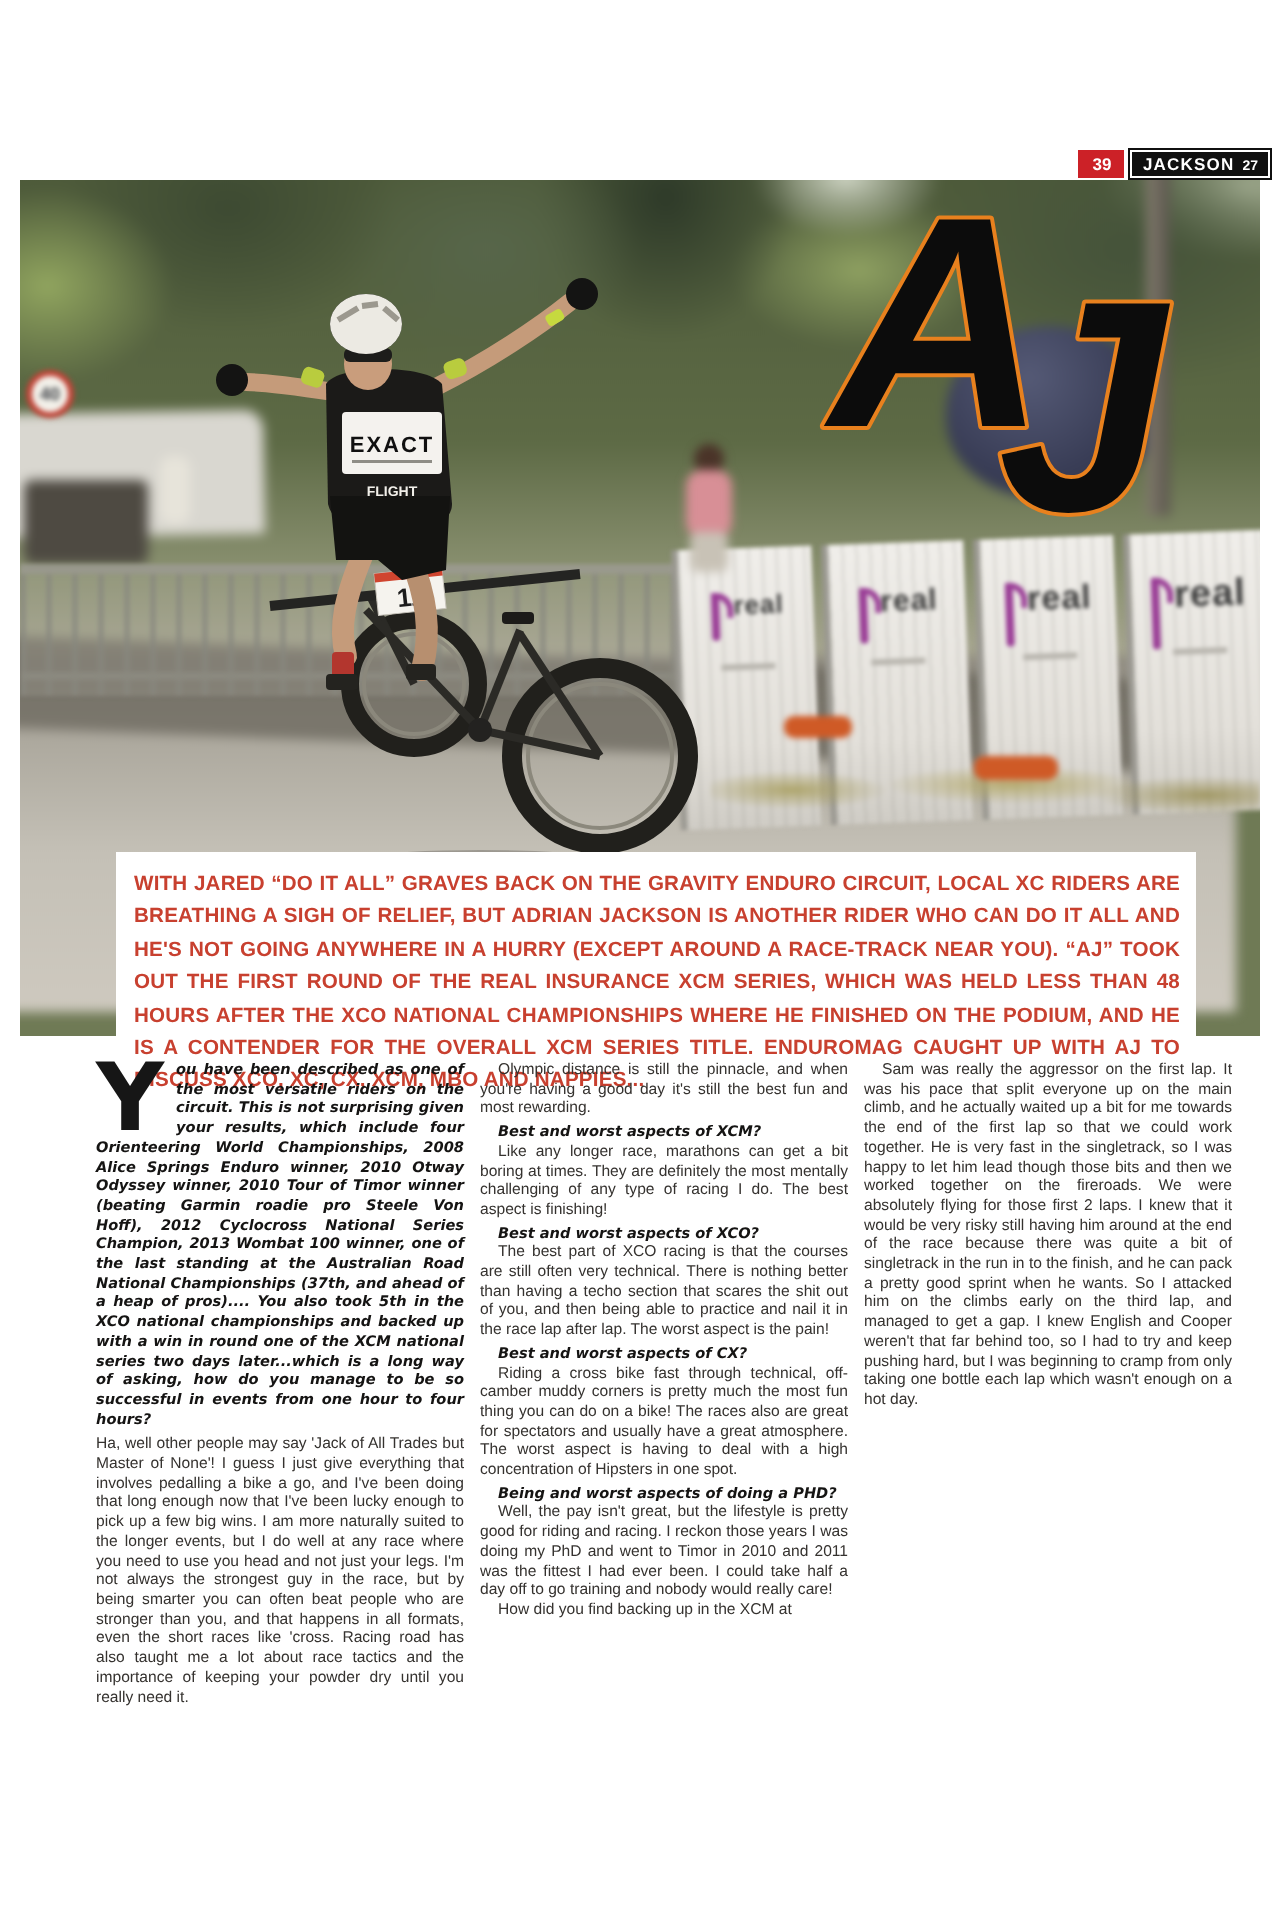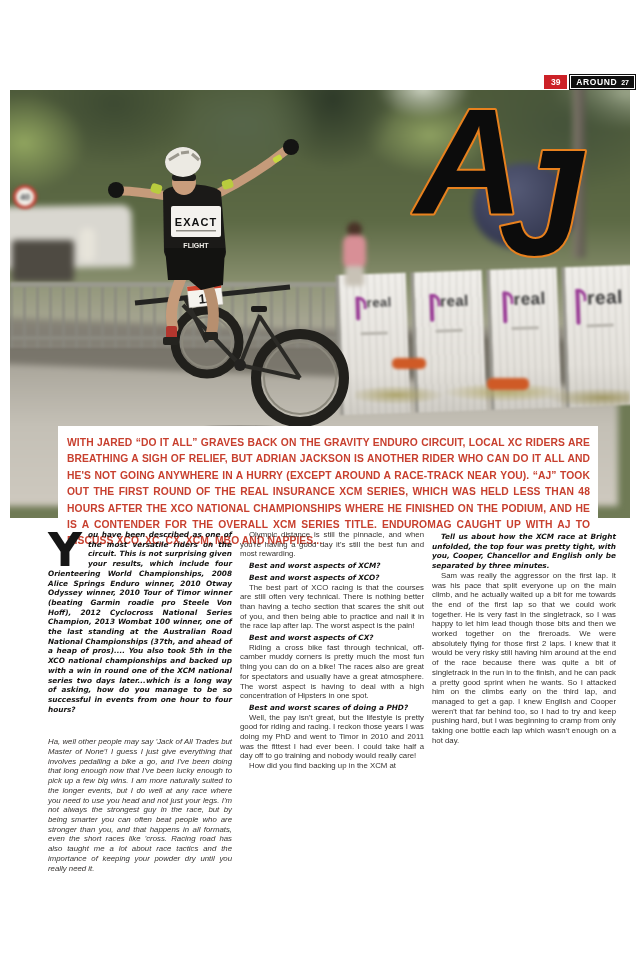--- a/index.html
+++ b/index.html
@@ -100,33 +100,33 @@
       text-align:justify;letter-spacing:.1px;}
 
   
   .columns{position:absolute;left:48px;top:530px;width:568px;display:flex;gap:8px;}
   .col{width:184px;}
   .para{margin:0;font-size:7.8px;line-height:9.7px;text-align:justify;color:#35322f;}
   .question,.lead{font-family:"DejaVu Sans",sans-serif;font-weight:bold;font-style:italic;
       color:#151413;font-size:7.3px;}
   .question{margin-top:2px;}
   .indent{text-indent:9px;}
-  .gap{margin-top:23px;font-style:italic;}
+  .gap{margin-top:3px;}
   .dropcap{float:left;font-family:"DejaVu Sans",sans-serif;font-weight:bold;font-style:normal;
       font-size:47px;line-height:36px;padding:2px 6px 0 0;color:#161616;}
 </style>
 </head>
 <body>
 
 <div class="page">
 
   <div class="badges">
     <div class="page-badge">39</div>
     <div class="mag-badge">
-      <span>AROUND</span>
+      <span>JACKSON</span>
       <span class="issue">27</span>
     </div>
   </div>
 
   <div class="photo">
     <div class="bg-blur">
       <div class="trees"></div>
       <div class="marquee"></div>
       <div class="marquee-opening"></div>
       <div class="spectator-white"></div>
@@ -248,26 +248,26 @@
   </div>
 
   <div class="columns">
     <div class="col">
         <p class="para lead"><span class="dropcap">Y</span>ou have been described as one of the most versatile riders on the circuit. This is not surprising given your results, which include four Orienteering World Championships, 2008 Alice Springs Enduro winner, 2010 Otway Odyssey winner, 2010 Tour of Timor winner (beating Garmin roadie pro Steele Von Hoff), 2012 Cyclocross National Series Champion, 2013 Wombat 100 winner, one of the last standing at the Australian Road National Championships (37th, and ahead of a heap of pros).... You also took 5th in the XCO national championships and backed up with a win in round one of the XCM national series two days later...which is a long way of asking, how do you manage to be so successful in events from one hour to four hours?</p>
         <p class="para answer gap">Ha, well other people may say 'Jack of All Trades but Master of None'! I guess I just give everything that involves pedalling a bike a go, and I've been doing that long enough now that I've been lucky enough to pick up a few big wins. I am more naturally suited to the longer events, but I do well at any race where you need to use you head and not just your legs. I'm not always the strongest guy in the race, but by being smarter you can often beat people who are stronger than you, and that happens in all formats, even the short races like 'cross. Racing road has also taught me a lot about race tactics and the importance of keeping your powder dry until you really need it.</p>
       </div>
     <div class="col">
         <p class="para answer indent">Olympic distance is still the pinnacle, and when you're having a good day it's still the best fun and most rewarding.</p>
         <p class="para question indent">Best and worst aspects of XCM?</p>
+        <p class="para answer indent">Like any longer race, marathons can get a bit boring at times. They are definitely the most mentally challenging of any type of racing I do. The best aspect is finishing!</p>
         <p class="para question indent">Best and worst aspects of XCO?</p>
         <p class="para answer indent">The best part of XCO racing is that the courses are still often very technical. There is nothing better than having a techo section that scares the shit out of you, and then being able to practice and nail it in the race lap after lap. The worst aspect is the pain!</p>
         <p class="para question indent">Best and worst aspects of CX?</p>
         <p class="para answer indent">Riding a cross bike fast through technical, off-camber muddy corners is pretty much the most fun thing you can do on a bike! The races also are great for spectators and usually have a great atmosphere. The worst aspect is having to deal with a high concentration of Hipsters in one spot.</p>
-        <p class="para question indent">Best and worst scares of doing a PHD?</p>
+        <p class="para question indent">Being and worst aspects of doing a PHD?</p>
         <p class="para answer indent">Well, the pay isn't great, but the lifestyle is pretty good for riding and racing. I reckon those years I was doing my PhD and went to Timor in 2010 and 2011 was the fittest I had ever been. I could take half a day off to go training and nobody would really care!</p>
         <p class="para answer indent">How did you find backing up in the XCM at</p>
       </div>
     <div class="col">
-        <p class="para question indent">Tell us about how the XCM race at Bright unfolded, the top four was pretty tight, with you, Cooper, Chancellor and English only be separated by three minutes.</p>
         <p class="para answer indent">Sam was really the aggressor on the first lap. It was his pace that split everyone up on the main climb, and he actually waited up a bit for me towards the end of the first lap so that we could work together. He is very fast in the singletrack, so I was happy to let him lead though those bits and then we worked together on the fireroads. We were absolutely flying for those first 2 laps. I knew that it would be very risky still having him around at the end of the race because there was quite a bit of singletrack in the run in to the finish, and he can pack a pretty good sprint when he wants. So I attacked him on the climbs early on the third lap, and managed to get a gap. I knew English and Cooper weren't that far behind too, so I had to try and keep pushing hard, but I was beginning to cramp from only taking one bottle each lap which wasn't enough on a hot day.</p>
       </div>
   </div>
 </div>
 
 </body></html>

